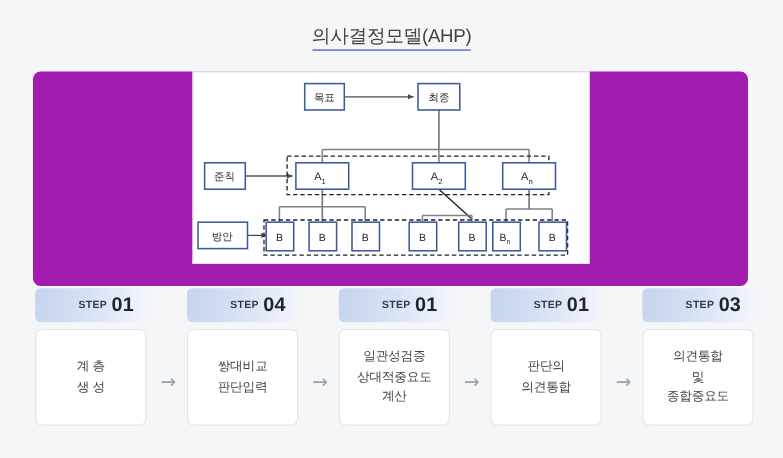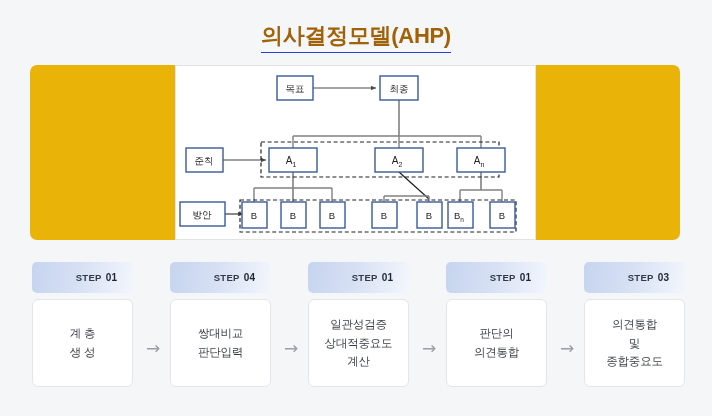--- a/index.html
+++ b/index.html
@@ -11,35 +11,35 @@
     position:relative;
   }
 
   
   .title-wrap{
     position:absolute; left:0; top:22px; width:712px;
     text-align:center;
   }
   .title{
     display:inline-block;
-    font-size:22px;
-    font-weight:700;
-    color:#a16207;
+    font-size:17px;
+    font-weight:400;
+    color:#404040;
     letter-spacing:-0.3px;
     border-bottom:1.6px solid #2b3fd0;
     padding-bottom:1px;
     line-height:1.3;
   }
 
   
   .diagram-card{
     position:absolute;
     left:30px; top:65px;
-    width:650px; height:175px;
-    background:#eab308;
+    width:650px; height:195px;
+    background:#a21caf;
     border-radius:7px;
   }
   .diagram-panel{
     position:absolute;
     left:145px; top:0px;
     width:361px; height:175px;
     background:#ffffff;
     border:1px solid #e2e3e6;
     box-sizing:border-box;
   }
@@ -64,21 +64,21 @@
     padding-left:28px;
   }
   .step-head .lbl{
     font-size:9.5px;
     font-weight:700;
     color:#333a44;
     letter-spacing:0.3px;
     text-transform:uppercase;
   }
   .step-head .num{
-    font-size:10px;
+    font-size:18px;
     font-weight:700;
     color:#1d2430;
     margin-left:4px;
     letter-spacing:0.2px;
   }
   .step-body{
     position:absolute;
     top:37px; left:0;
     width:101px; height:88px;
     background:#ffffff;

